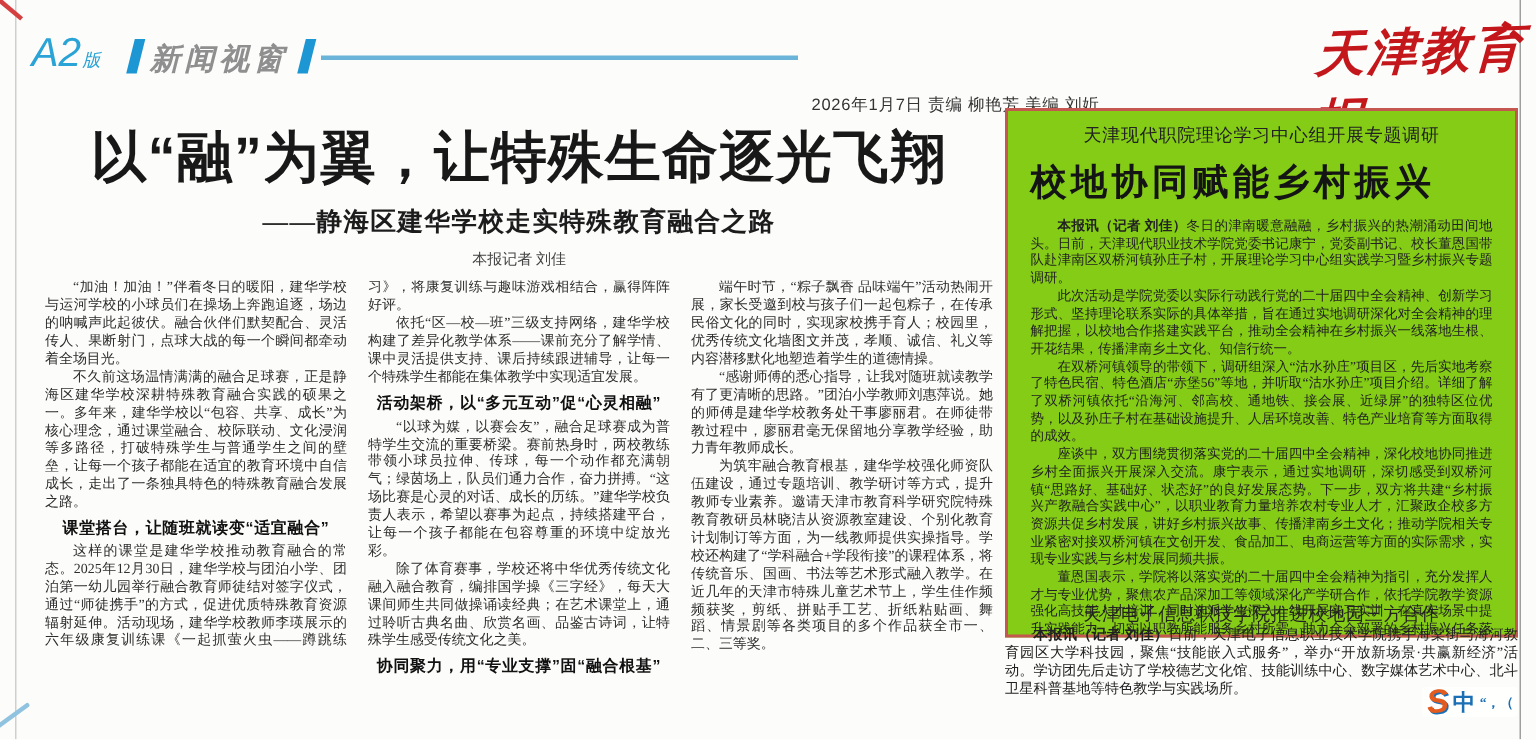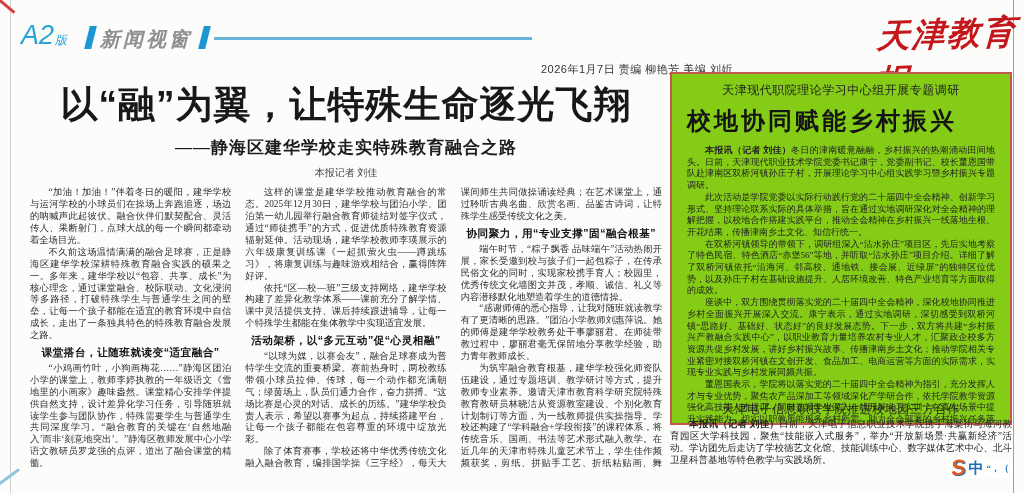--- a/index.html
+++ b/index.html
@@ -92,21 +92,20 @@
     <h2>——静海区建华学校走实特殊教育融合之路</h2>
     <div class="byline">本报记者 刘佳</div>
     <div class="m-body">
 
         <div class="m-item t-p"><span>“加油！加油！”伴着冬日的暖阳，建华学校与运河学校的小球员们在操场上奔跑追逐，场边的呐喊声此起彼伏。融合伙伴们默契配合、灵活传人、果断射门，点球大战的每一个瞬间都牵动着全场目光。</span></div>
 
         <div class="m-item t-p"><span>不久前这场温情满满的融合足球赛，正是静海区建华学校深耕特殊教育融合实践的硕果之一。多年来，建华学校以“包容、共享、成长”为核心理念，通过课堂融合、校际联动、文化浸润等多路径，打破特殊学生与普通学生之间的壁垒，让每一个孩子都能在适宜的教育环境中自信成长，走出了一条独具特色的特殊教育融合发展之路。</span></div>
 
         <div class="m-item t-h"><span>课堂搭台，让随班就读变“适宜融合”</span></div>
 
-        <div class="m-item t-p"><span>“小鸡画竹叶，小狗画梅花……”静海区团泊小学的课堂上，教师李婷执教的一年级语文《雪地里的小画家》趣味盎然。课堂精心安排学伴提供自然支持，设计差异化学习任务，引导随班就读学生参与团队协作，特殊需要学生与普通学生共同深度学习。“融合教育的关键在‘自然地融入’而非‘刻意地突出’。”静海区教师发展中心小学语文教研员罗龙强的点评，道出了融合课堂的精髓。</span></div>
 
         <div class="m-item t-p"><span>这样的课堂是建华学校推动教育融合的常态。2025年12月30日，建华学校与团泊小学、团泊第一幼儿园举行融合教育师徒结对签字仪式，通过“师徒携手”的方式，促进优质特殊教育资源辐射延伸。活动现场，建华学校教师李瑛展示的六年级康复训练课《一起抓萤火虫——蹲跳练习》，将康复训练与趣味游戏相结合，赢得阵阵好评。</span></div>
 
         <div class="m-item t-p"><span>依托“区—校—班”三级支持网络，建华学校构建了差异化教学体系——课前充分了解学情、课中灵活提供支持、课后持续跟进辅导，让每一个特殊学生都能在集体教学中实现适宜发展。</span></div>
 
         <div class="m-item t-h"><span>活动架桥，以“多元互动”促“心灵相融”</span></div>
 
         <div class="m-item t-p"><span>“以球为媒，以赛会友”，融合足球赛成为普特学生交流的重要桥梁。赛前热身时，两校教练带领小球员拉伸、传球，每一个动作都充满朝气；绿茵场上，队员们通力合作，奋力拼搏。“这场比赛是心灵的对话、成长的历练。”建华学校负责人表示，希望以赛事为起点，持续搭建平台，让每一个孩子都能在包容尊重的环境中绽放光彩。</span></div>
 
         <div class="m-item t-p"><span>除了体育赛事，学校还将中华优秀传统文化融入融合教育，编排国学操《三字经》，每天大课间师生共同做操诵读经典；在艺术课堂上，通过聆听古典名曲、欣赏名画、品鉴古诗词，让特殊学生感受传统文化之美。</span></div>

